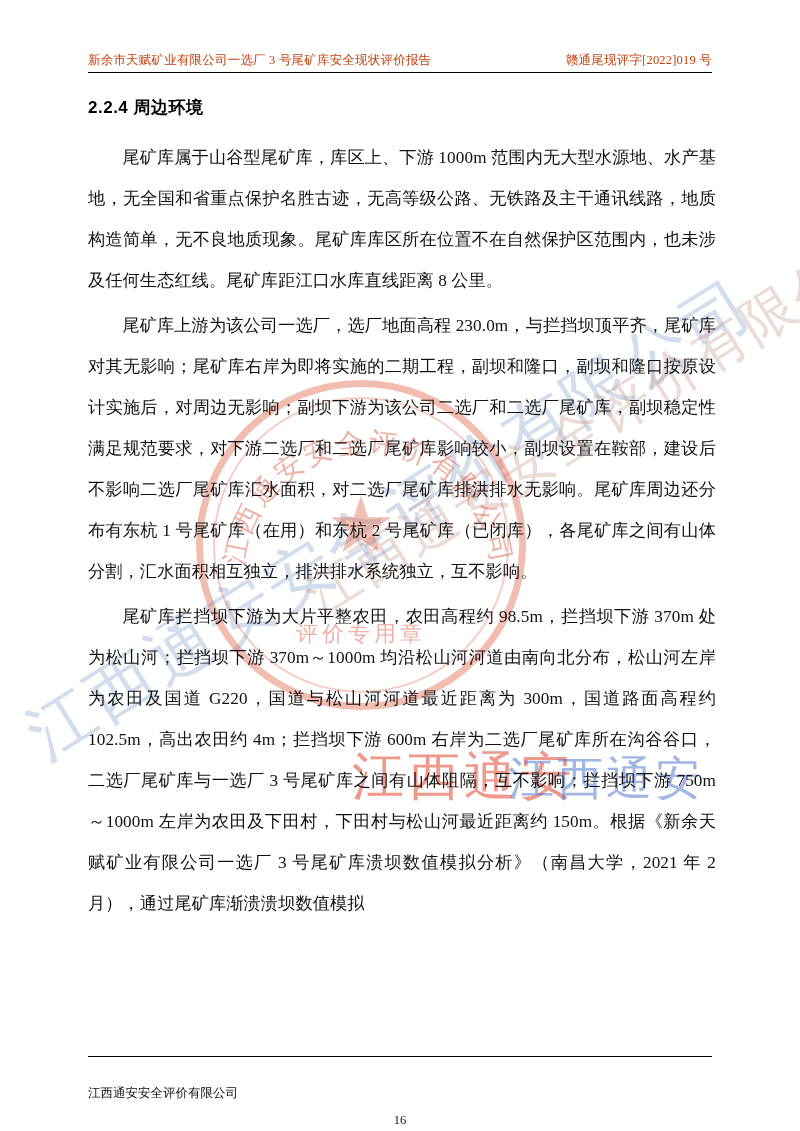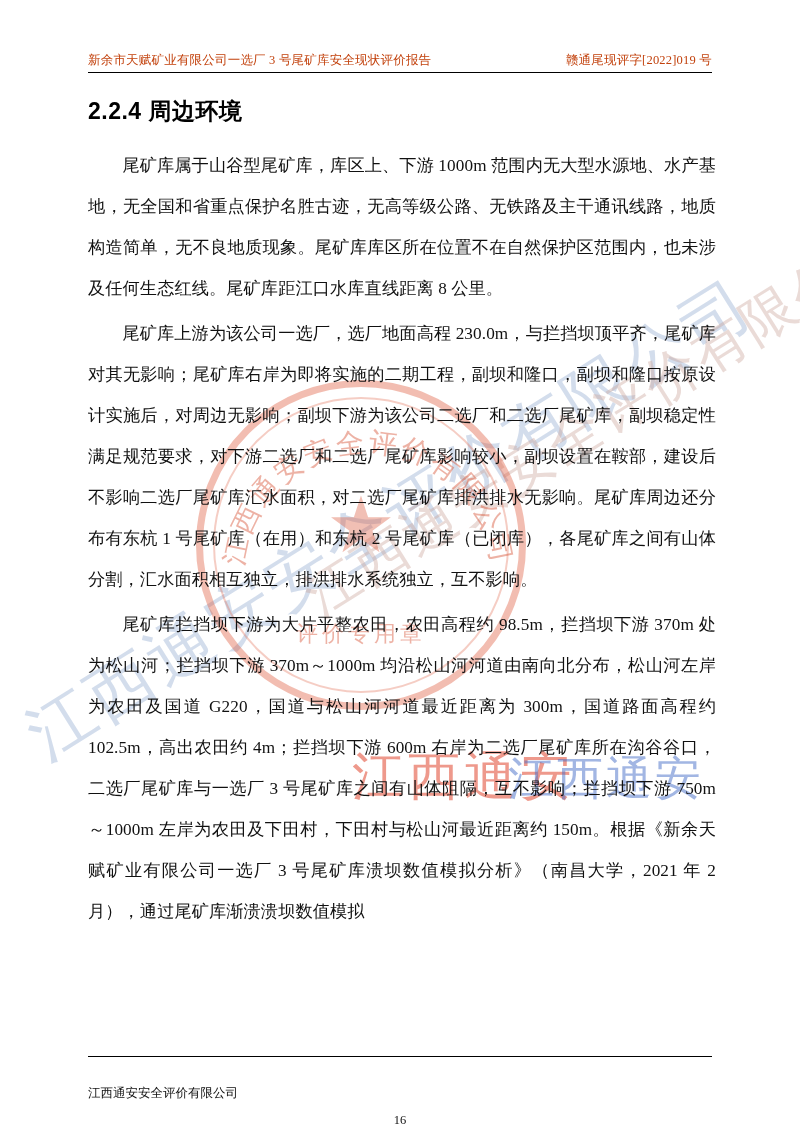--- a/index.html
+++ b/index.html
@@ -44,21 +44,21 @@
 
   
   .content {
     position: absolute;
     top: 96px;
     left: 88px;
     right: 84px;
   }
   h2.section-title {
     font-family: "Liberation Sans", "DejaVu Sans", sans-serif;
-    font-size: 23px;
+    font-size: 17px;
     font-weight: bold;
     margin: 0 0 18px 0;
     letter-spacing: 0.5px;
     color: #000;
   }
   p.para {
     margin: 0 0 4px 0;
     font-size: 17.2px;
     line-height: 41px;
     text-align: justify;

